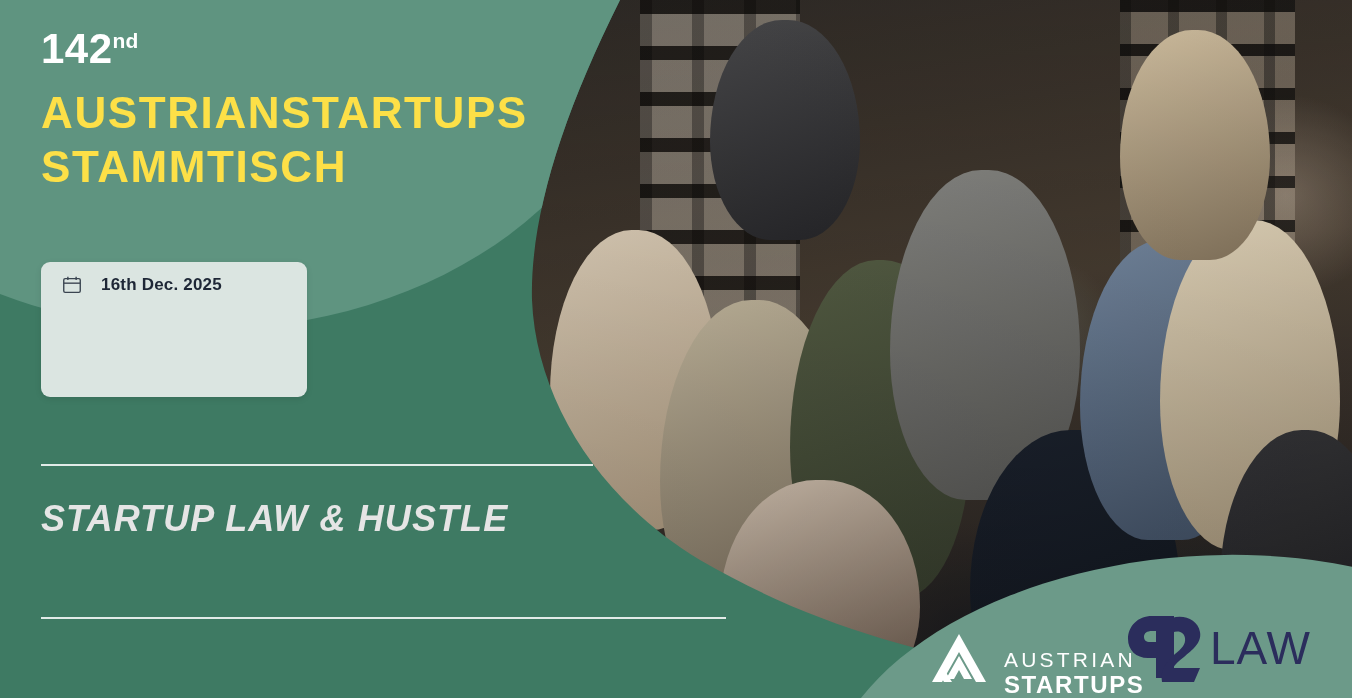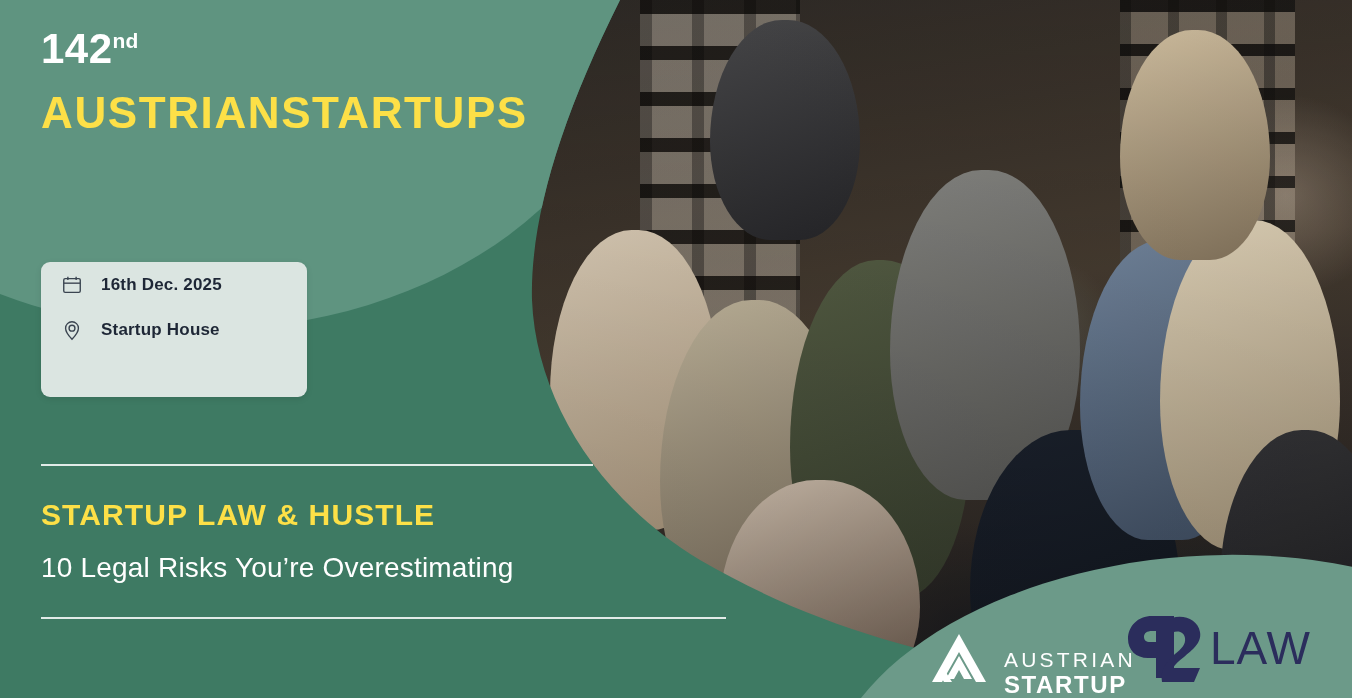--- a/index.html
+++ b/index.html
@@ -188,25 +188,26 @@
     height: 2px;
     background: rgba(255,255,255,0.85);
   }
   .divider-top { left: 41px; top: 464px; width: 552px; }
   .divider-bottom { left: 41px; top: 617px; width: 685px; }
 
   .session-title {
     position: absolute;
     left: 41px;
     top: 498px;
-    color: #fde047;
-    font-size: 30px;
+    color: #e5e5e5;
+    font-size: 36px;
     font-weight: 700;
     letter-spacing: 1.1px;
     text-transform: uppercase;
+    font-style: italic;
   }
   .session-sub {
     position: absolute;
     left: 41px;
     top: 552px;
     color: #ffffff;
     font-size: 28px;
     font-weight: 400;
     letter-spacing: 0.2px;
   }
@@ -290,66 +291,57 @@
   </div>
 
   <div class="sage-band"></div>
 
   <div class="title-block">
     <div class="edition">
       <span>142</span><sup>nd</sup>
     </div>
     <div class="event-title">
       <span class="line">AUSTRIANSTARTUPS</span>
+      <span class="line">STAMMTISCH</span>
     </div>
   </div>
 
   <div class="info-card">
 
     <div class="info-row">
       <span class="info-icon">
         <svg width="22" height="22" viewBox="0 0 24 24" fill="none" stroke="#3a4450" stroke-width="1.5">
           <rect x="3" y="5" width="18" height="15" rx="1.5"></rect>
           <line x1="3" y1="10" x2="21" y2="10"></line>
           <line x1="7.5" y1="3" x2="7.5" y2="6.5"></line>
           <line x1="16.5" y1="3" x2="16.5" y2="6.5"></line>
         </svg>
       </span>
       <span class="info-text">16th Dec. 2025</span>
     </div>
 
-    <div class="info-row">
-      <span class="info-icon">
-        <svg width="22" height="22" viewBox="0 0 24 24" fill="none" stroke="#3a4450" stroke-width="1.5">
-          <path d="M12 22c0 0 7-7.2 7-12A7 7 0 0 0 5 10c0 4.8 7 12 7 12z"></path>
-          <circle cx="12" cy="10" r="3.2"></circle>
-        </svg>
-      </span>
-      <span class="info-text">Startup House</span>
-    </div>
 
 
   </div>
 
   <div class="divider divider-top"></div>
   <div class="session-title">STARTUP LAW &amp; HUSTLE</div>
-  <div class="session-sub">10 Legal Risks You’re Overestimating</div>
   <div class="divider divider-bottom"></div>
 
   <div class="logo-austrianstartups">
     <span class="as-mark">
       <svg width="62" height="52" viewBox="0 0 62 52" fill="none">
         <path d="M31 2 L58 50 L48 50 L31 20 L14 50 L4 50 Z" fill="#ffffff"></path>
         <path d="M31 24 L44 47 L36 47 L31 38 L26 47 L18 47 Z" fill="#ffffff"></path>
         <path d="M14 34 L24 50 L16 50 L10 40 Z" fill="#ffffff"></path>
       </svg>
     </span>
     <span class="as-words">
       <span class="as-top">AUSTRIAN</span>
-      <span class="as-bottom">STARTUP</span>
+      <span class="as-bottom">STARTUPS</span>
     </span>
   </div>
 
   <div class="logo-42law">
     <span class="law-mark">
       <svg width="88" height="72" viewBox="0 0 88 72" fill="none">
         <path d="M30 4 C16 4 6 14 6 27 C6 38 14 46 26 46 L34 46 L34 66 L52 66 L52 46 L52 4 L34 4 L34 30 L28 30 C24 30 22 28 22 25 C22 21 25 19 30 19 L34 19 L34 4 Z" fill="#2b2d5c"></path>
         <path d="M50 6 C62 2 76 8 78 20 C80 31 70 38 62 45 C57 49 53 52 51 56 L78 56 L72 70 L40 70 C38 58 44 50 53 42 C59 37 64 33 63 26 C62 20 56 18 50 21 Z" fill="#2b2d5c"></path>
       </svg>
     </span>

